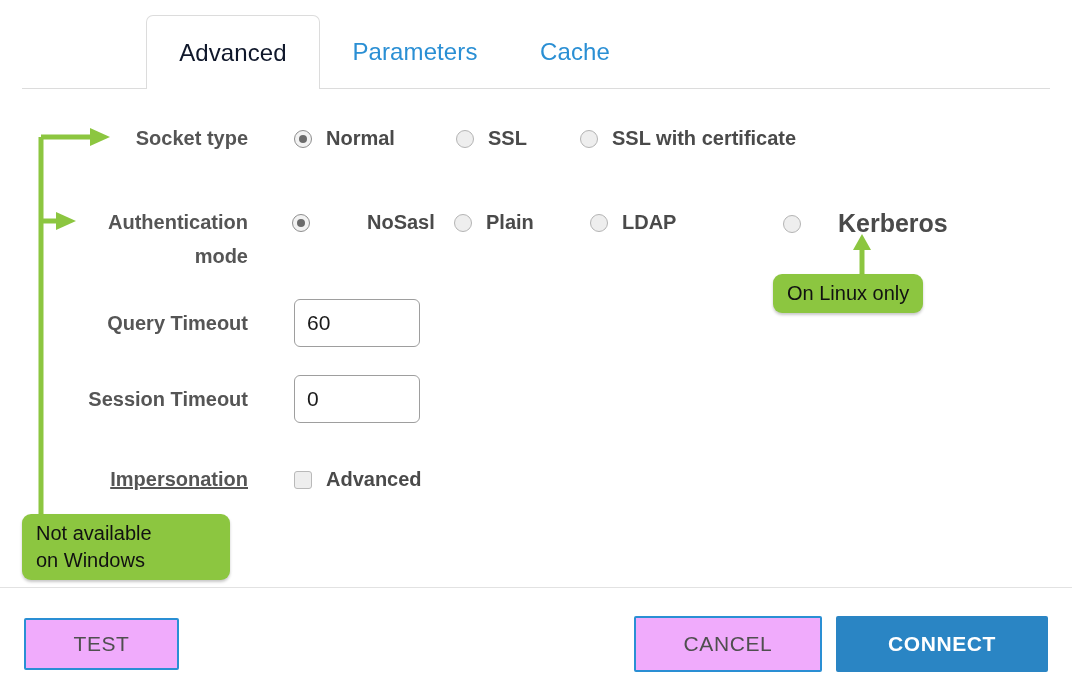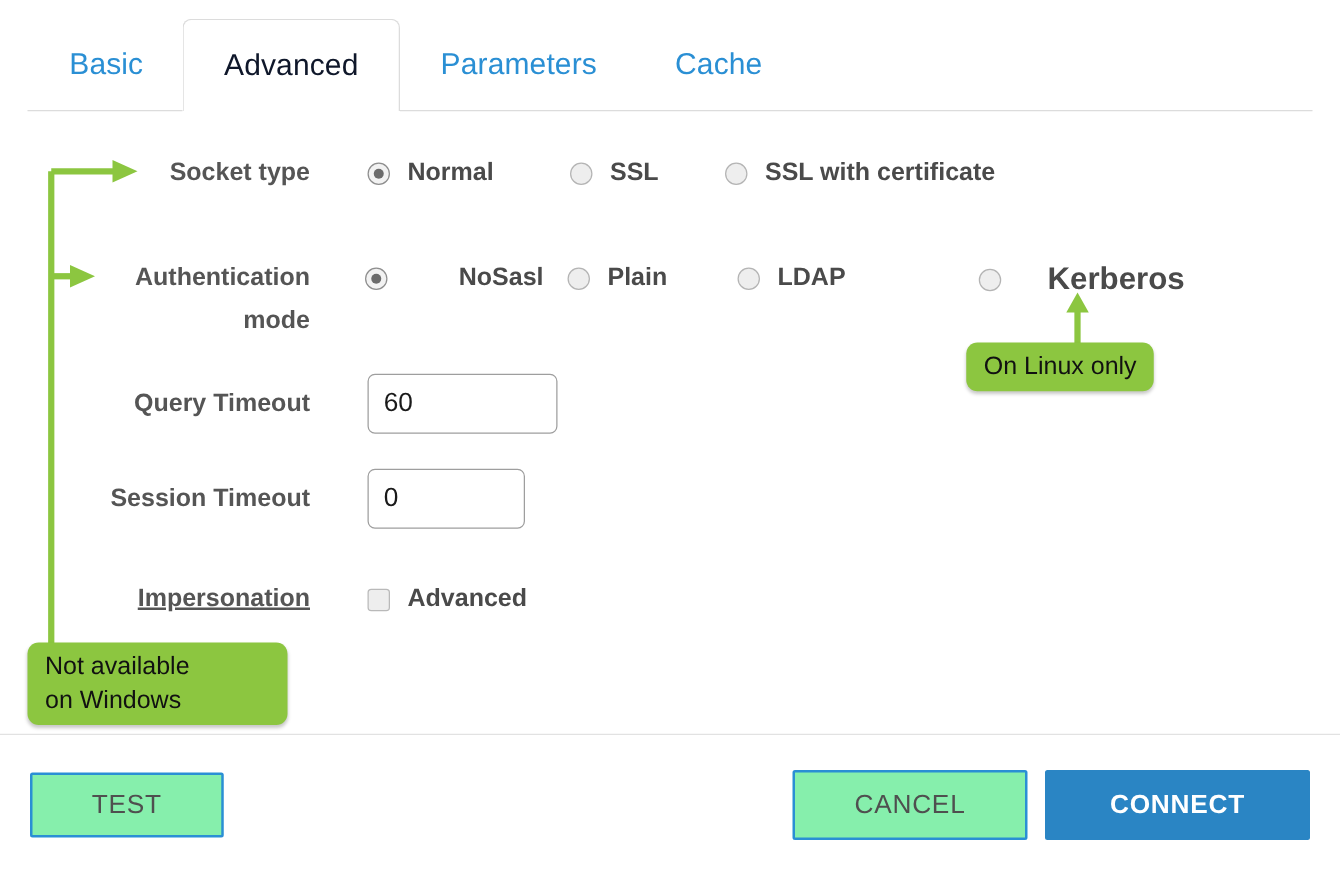--- a/index.html
+++ b/index.html
@@ -187,43 +187,40 @@
     font-size: 21px;
     letter-spacing: 0.6px;
     display: flex;
     align-items: center;
     justify-content: center;
     cursor: pointer;
     user-select: none;
     border-radius: 2px;
   }
   .btn.outline {
-    background: #86efac;
+    background: #f0abfc;
     border: 2px solid #2a8fd4;
     color: #4f4f4f;
   }
   .btn.filled {
     background: #2a85c4;
     border: 2px solid #2a85c4;
     color: #ffffff;
     font-weight: bold;
   }
   #btn-test    { left: 24px;  top: 618px; width: 155px; height: 52px; }
   #btn-cancel  { left: 634px; top: 616px; width: 188px; height: 56px; }
   #btn-connect { left: 836px; top: 616px; width: 212px; height: 56px; }
 </style>
 </head>
 <body>
 
 <div id="dialog">
 
   <div id="tabstrip">
-    <div class="tab" id="tab-basic">
-      <span>Basic</span>
-    </div>
     <div class="tab active" id="tab-advanced">
       <span>Advanced</span>
     </div>
     <div class="tab" id="tab-parameters">
       <span>Parameters</span>
     </div>
     <div class="tab" id="tab-cache">
       <span>Cache</span>
     </div>
     <div class="tabrule" id="tabrule-left"></div>
@@ -263,21 +260,21 @@
     <div class="opt" style="left:590px; top:122px;">
       <span class="ctl-radio"></span>
       <span class="opt-label">LDAP</span>
     </div>
     <div class="opt" style="left:783px; top:120px;gap:23px;">
       <span class="ctl-radio"></span>
       <span class="opt-label big">Kerberos</span>
     </div>
 
     <div class="row-label" style="left:0px; top:217px; width:248px;">Query Timeout</div>
-    <input class="field" id="input-query-timeout" type="text" style="left: 294px; top: 210px; width: 152px; height: 48px;" value="60">
+    <input class="field" id="input-query-timeout" type="text" style="left: 294px; top: 210px; width: 126px; height: 48px;" value="60">
 
     <div class="row-label" style="left:0px; top:293px; width:248px;">Session Timeout</div>
     <input class="field" id="input-session-timeout" type="text" style="left: 294px; top: 286px; width: 126px; height: 48px;" value="0">
 
     <div class="row-label" style="left:0px; top:373px; width:248px;text-decoration:underline;">Impersonation</div>
     <div class="opt" style="left:294px; top:379px;">
       <span class="ctl-check"></span>
       <span class="opt-label">Advanced</span>
     </div>
   </div>

